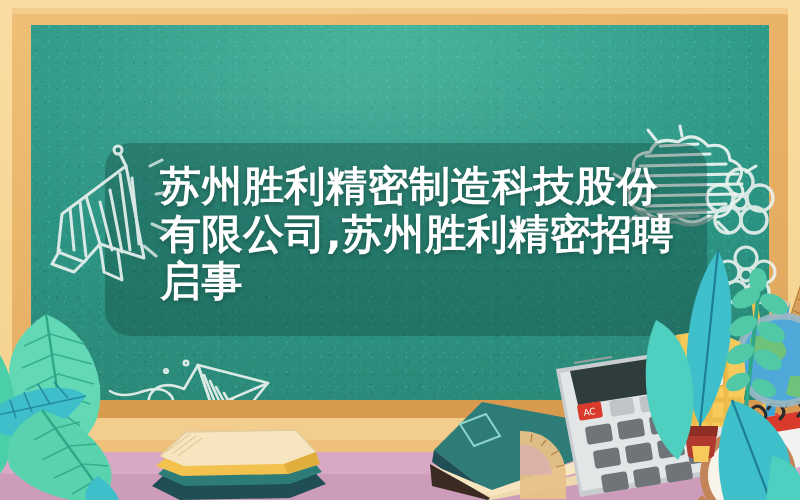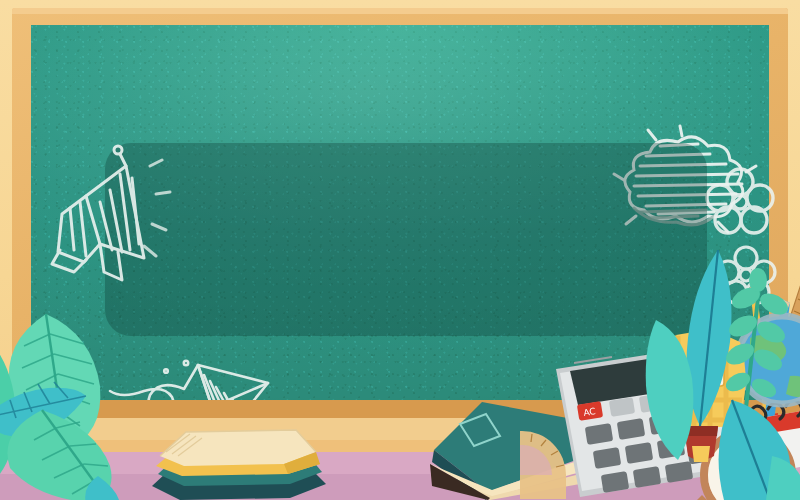--- a/index.html
+++ b/index.html
@@ -158,20 +158,21 @@
       <circle cx="78" cy="10" r="4"></circle>
     </g>
     <g stroke="#DCE9E5" stroke-width="3" fill="none" stroke-linecap="round" opacity=".9">
       <path d="M110 26 L122 20"></path>
       <path d="M116 54 L130 52"></path>
       <path d="M112 84 L126 90"></path>
       <path d="M104 106 L116 116"></path>
     </g>
   </svg>
 
+  <div class="headline">苏州胜利精密制造科技股份有限公司,苏州胜利精密招聘启事</div>
 
   <svg class="doodle dd-plane" viewBox="0 0 190 95">
     <g stroke="#EAF2EF" stroke-width="2.6" fill="none" stroke-linecap="round" stroke-linejoin="round">
       <path d="M98 10 L168 28 L124 82 L112 52 Z"></path>
       <path d="M98 10 L112 52 M112 52 L168 28"></path>
       <path d="M104 20 L116 50 M110 26 L122 52 M116 32 L128 54 M124 38 L134 56 M132 44 L142 58 M140 50 L150 60"></path>
       <path d="M124 82 L140 62"></path>
       <path d="M98 10 L84 34 Q60 24 50 40 Q44 56 62 58 Q78 56 72 42 Q64 30 44 36 Q22 44 10 36"></path>
       <circle cx="86" cy="8" r="2.2"></circle>
       <circle cx="66" cy="16" r="1.8"></circle>

